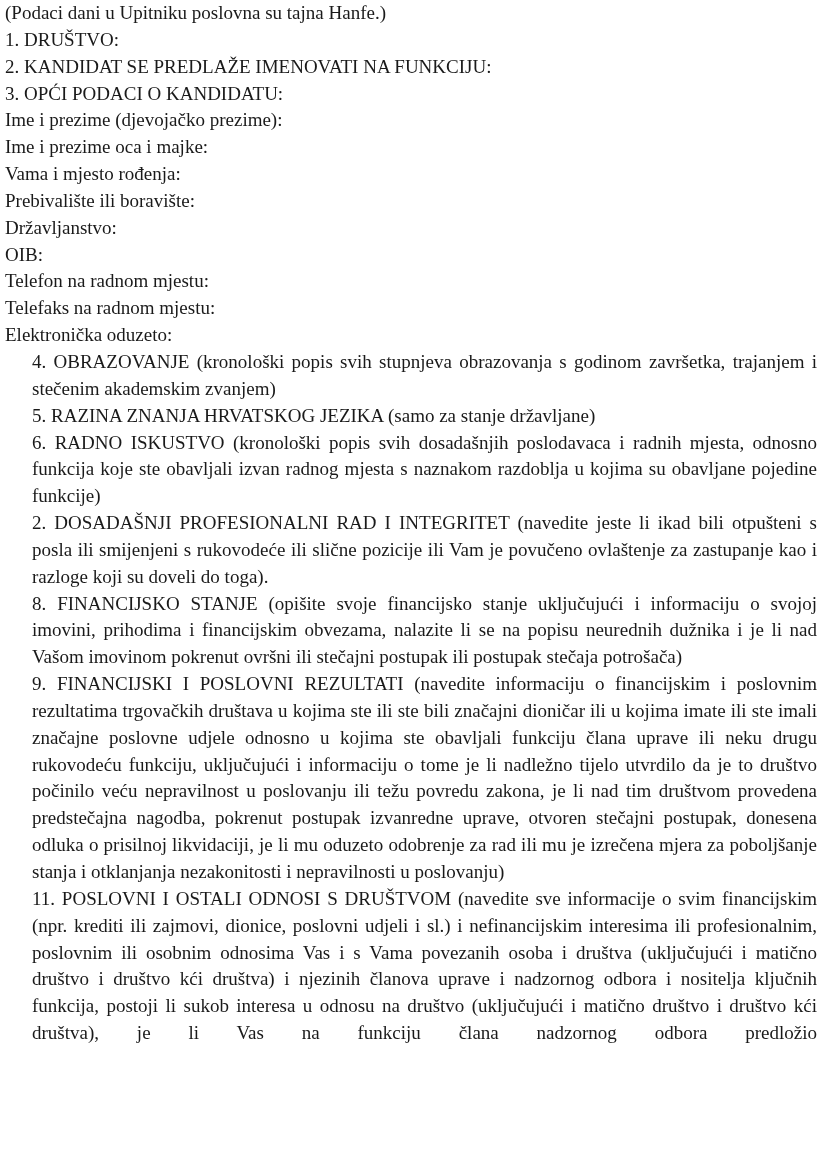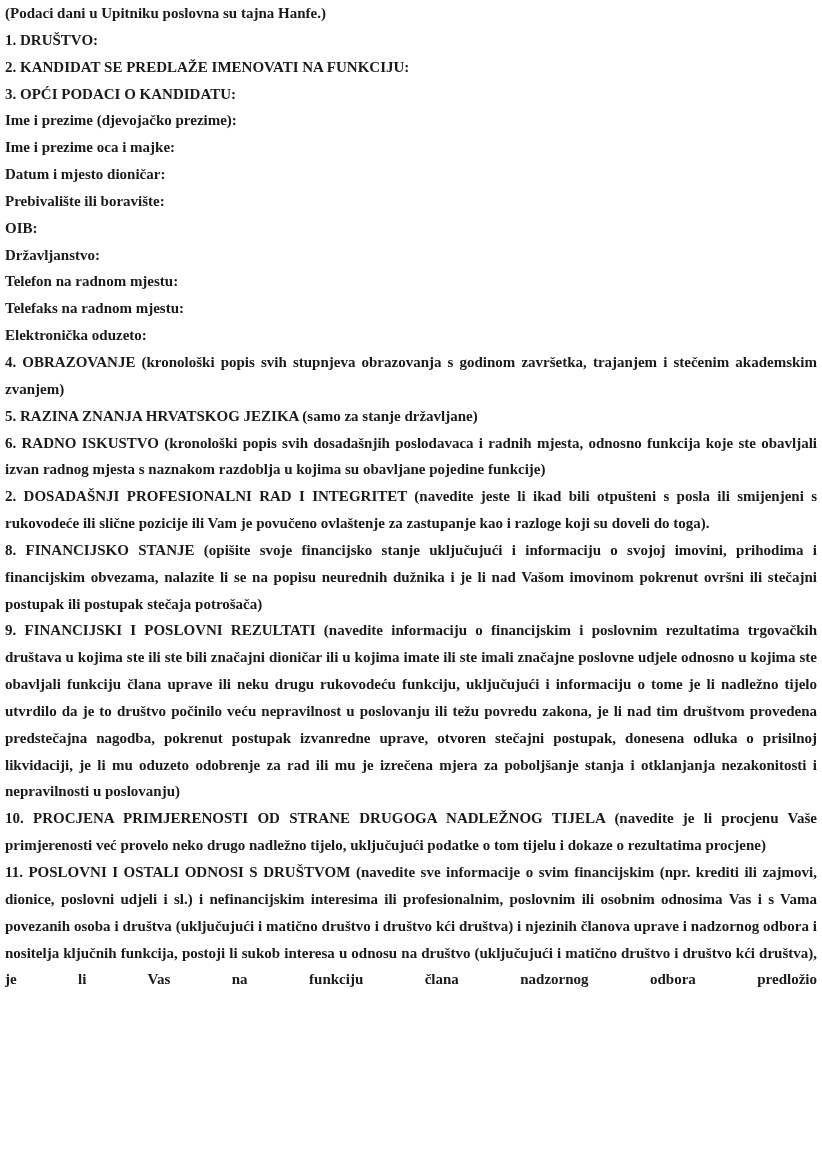--- a/index.html
+++ b/index.html
@@ -8,49 +8,49 @@
     height: 1155px;
     overflow: hidden;
     font-family: "Liberation Serif", serif;
     color: #1a1a1a;
   }
   .page {
     position: absolute;
     left: 5px;
     top: 0px;
     width: 812px;
-    font-size: 15px;
+    font-size: 19px;
     line-height: 26.85px;
-    font-weight: bold;
   }
   .line { display: block; white-space: nowrap; }
   .para {
     display: block;
     text-align: justify;
     text-align-last: left;
+    margin-left: 27px;
   }
   .para .title { letter-spacing: 0; }
 </style>
 </head>
 <body>
 
 <div class="page">
 
   <span class="line">(Podaci dani u Upitniku poslovna su tajna Hanfe.)</span>
 
   <span class="line">1. DRUŠTVO:</span>
   <span class="line">2. KANDIDAT SE PREDLAŽE IMENOVATI NA FUNKCIJU:</span>
   <span class="line">3. OPĆI PODACI O KANDIDATU:</span>
 
   <span class="line">Ime i prezime (djevojačko prezime):</span>
   <span class="line">Ime i prezime oca i majke:</span>
-  <span class="line">Datum i mjesto dioničar:</span>
+  <span class="line">Vama i mjesto rođenja:</span>
   <span class="line">Prebivalište ili boravište:</span>
+  <span class="line">Državljanstvo:</span>
   <span class="line">OIB:</span>
-  <span class="line">Državljanstvo:</span>
   <span class="line">Telefon na radnom mjestu:</span>
   <span class="line">Telefaks na radnom mjestu:</span>
   <span class="line">Elektronička oduzeto:</span>
 
   <div class="para">
     <span class="title">4. OBRAZOVANJE</span>
     <span>(kronološki popis svih stupnjeva obrazovanja s godinom završetka, trajanjem i stečenim akademskim zvanjem)</span>
   </div>
 
   <div class="para">
@@ -71,23 +71,19 @@
   <div class="para">
     <span class="title">8. FINANCIJSKO STANJE</span>
     <span>(opišite svoje financijsko stanje uključujući i informaciju o svojoj imovini, prihodima i financijskim obvezama, nalazite li se na popisu neurednih dužnika i je li nad Vašom imovinom pokrenut ovršni ili stečajni postupak ili postupak stečaja potrošača)</span>
   </div>
 
   <div class="para">
     <span class="title">9. FINANCIJSKI I POSLOVNI REZULTATI</span>
     <span>(navedite informaciju o financijskim i poslovnim rezultatima trgovačkih društava u kojima ste ili ste bili značajni dioničar ili u kojima imate ili ste imali značajne poslovne udjele odnosno u kojima ste obavljali funkciju člana uprave ili neku drugu rukovodeću funkciju, uključujući i informaciju o tome je li nadležno tijelo utvrdilo da je to društvo počinilo veću nepravilnost u poslovanju ili težu povredu zakona, je li nad tim društvom provedena predstečajna nagodba, pokrenut postupak izvanredne uprave, otvoren stečajni postupak, donesena odluka o prisilnoj likvidaciji, je li mu oduzeto odobrenje za rad ili mu je izrečena mjera za poboljšanje stanja i otklanjanja nezakonitosti i nepravilnosti u poslovanju)</span>
   </div>
 
-  <div class="para">
-    <span class="title">10. PROCJENA PRIMJERENOSTI OD STRANE DRUGOGA NADLEŽNOG TIJELA</span>
-    <span>(navedite je li procjenu Vaše primjerenosti već provelo neko drugo nadležno tijelo, uključujući podatke o tom tijelu i dokaze o rezultatima procjene)</span>
-  </div>
 
   <div class="para" style="text-align-last: justify;">
     <span class="title">11. POSLOVNI I OSTALI ODNOSI S DRUŠTVOM</span>
     <span>(navedite sve informacije o svim financijskim (npr. krediti ili zajmovi, dionice, poslovni udjeli i sl.) i nefinancijskim interesima ili profesionalnim, poslovnim ili osobnim odnosima Vas i s Vama povezanih osoba i društva (uključujući i matično društvo i društvo kći društva) i njezinih članova uprave i nadzornog odbora i nositelja ključnih funkcija, postoji li sukob interesa u odnosu na društvo (uključujući i matično društvo i društvo kći društva), je li Vas na funkciju člana nadzornog odbora predložio</span>
   </div>
 
 </div>
 
 </body></html>

